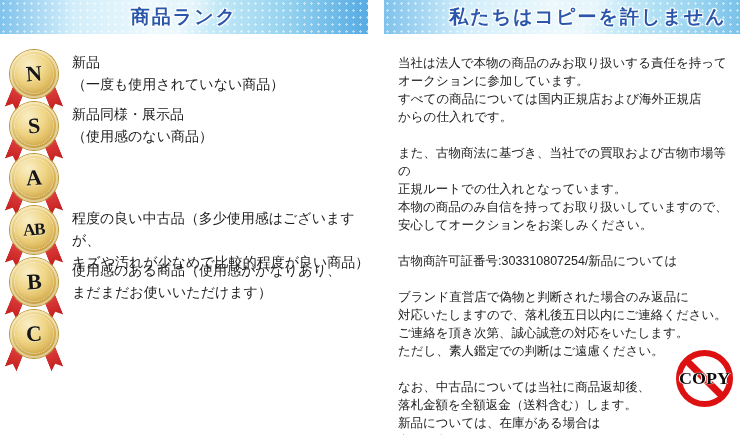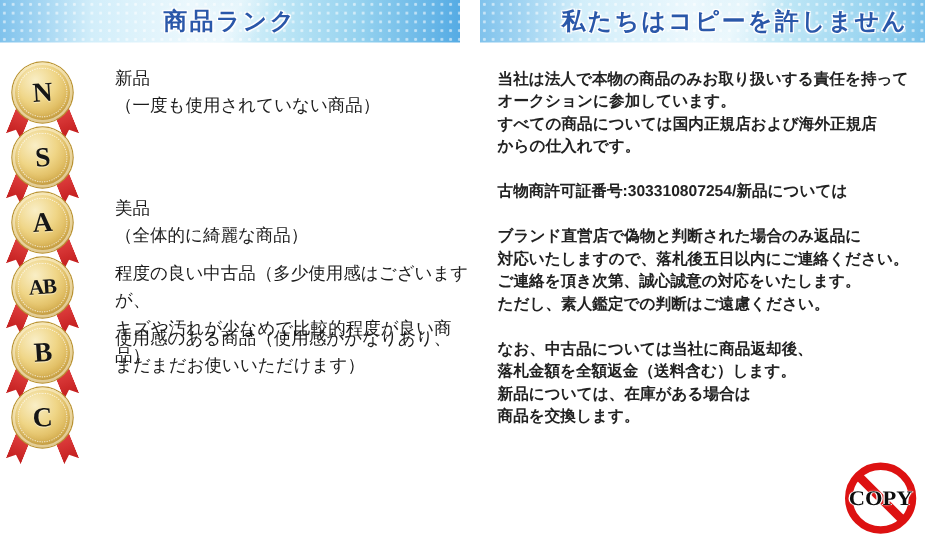--- a/index.html
+++ b/index.html
@@ -50,34 +50,33 @@
     content:""; position:absolute; inset:4px; border-radius:50%;
     border:1px dotted rgba(255,255,255,.65); pointer-events:none;
   }
   .grade {
     font-family:"Liberation Serif","DejaVu Serif",serif; font-weight:bold;
     font-size:22px; color:#161616; text-shadow:0 1px 0 rgba(255,255,255,.4);
     transform:rotate(-4deg);
   }
   .rank-row:nth-child(4) .grade { font-size:17px; letter-spacing:-1px; }
   .rank-text {
-    margin-left:32px; padding-top:3px; font-size:14px; line-height:22px;
+    margin-left:12px; padding-top:3px; font-size:14px; line-height:22px;
     color:#1b1b1b; white-space:pre-line;
   }
 
   
   .policy { position:absolute; left:398px; top:54px; width:340px; }
   .policy p {
     font-size:12.5px; line-height:18px; color:#222; white-space:pre-line;
     margin-bottom:18px;
-    font-weight:bold;
-  }
-
-  
-  .nocopy { position:absolute; left:676px; top:370px; width:57px; height:57px;text-decoration:underline; }
+  }
+
+  
+  .nocopy { position:absolute; left:676px; top:350px; width:57px; height:57px;text-decoration:underline; }
   .nocopy .circle {
     position:absolute; inset:0; border:6px solid #dd1111; border-radius:50%;
     background:#fff;
   }
   .nocopy .slash {
     position:absolute; left:50%; top:3px; width:7px; height:51px;
     margin-left:-3.5px; background:#dd1111; transform:rotate(-45deg);
     transform-origin:center center; z-index:1;
   }
   .nocopy .label {
@@ -115,32 +114,32 @@
     </div>
 
     <div class="rank-row">
       <div class="badge">
         <span class="ribbon ribbon-left"></span>
         <span class="ribbon ribbon-right"></span>
         <span class="coin">
             <span class="grade">S</span>
           </span>
       </div>
+      <div class="rank-text"><span>新品同様・展示品</span>
+<span>（使用感のない商品）</span></div>
     </div>
 
     <div class="rank-row">
       <div class="badge">
         <span class="ribbon ribbon-left"></span>
         <span class="ribbon ribbon-right"></span>
         <span class="coin">
             <span class="grade">A</span>
           </span>
       </div>
-      <div class="rank-text"><span>美品</span>
-<span>（全体的に綺麗な商品）</span></div>
     </div>
 
     <div class="rank-row">
       <div class="badge">
         <span class="ribbon ribbon-left"></span>
         <span class="ribbon ribbon-right"></span>
         <span class="coin">
             <span class="grade">AB</span>
           </span>
       </div>
@@ -170,20 +169,24 @@
       </div>
     </div>
 
   </div>
 
   <div class="policy">
     <p>当社は法人で本物の商品のみお取り扱いする責任を持って
 オークションに参加しています。
 すべての商品については国内正規店および海外正規店
 からの仕入れです。</p>
+    <p>また、古物商法に基づき、当社での買取および古物市場等の
+正規ルートでの仕入れとなっています。
+本物の商品のみ自信を持ってお取り扱いしていますので、
+安心してオークションをお楽しみください。</p>
     <p>古物商許可証番号:303310807254/新品については</p>
     <p>ブランド直営店で偽物と判断された場合のみ返品に
 対応いたしますので、落札後五日以内にご連絡ください。
 ご連絡を頂き次第、誠心誠意の対応をいたします。
 ただし、素人鑑定での判断はご遠慮ください。</p>
     <p>なお、中古品については当社に商品返却後、
 落札金額を全額返金（送料含む）します。
 新品については、在庫がある場合は
 商品を交換します。</p>
   </div>

